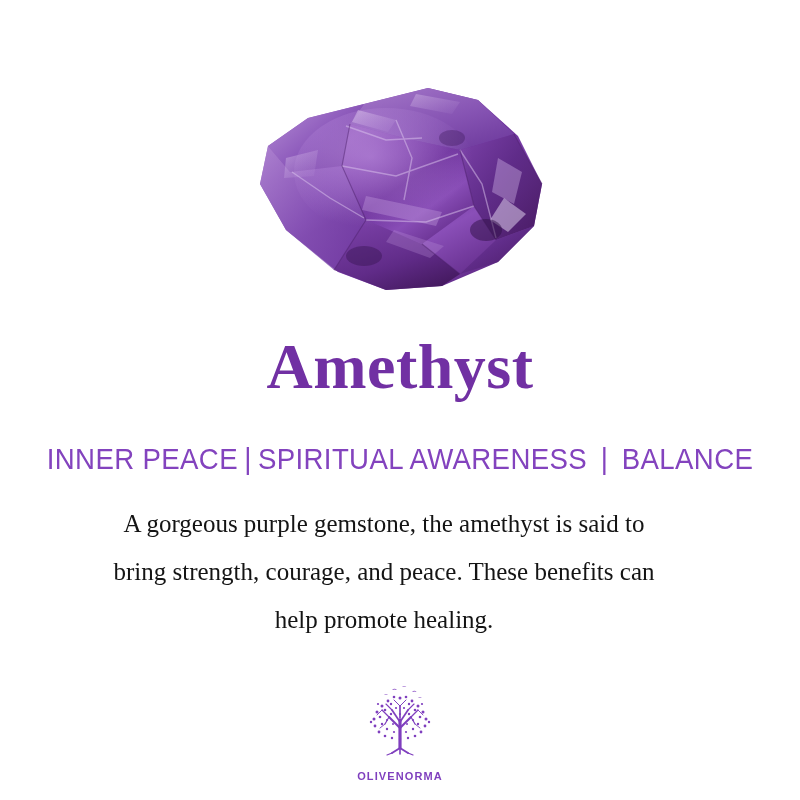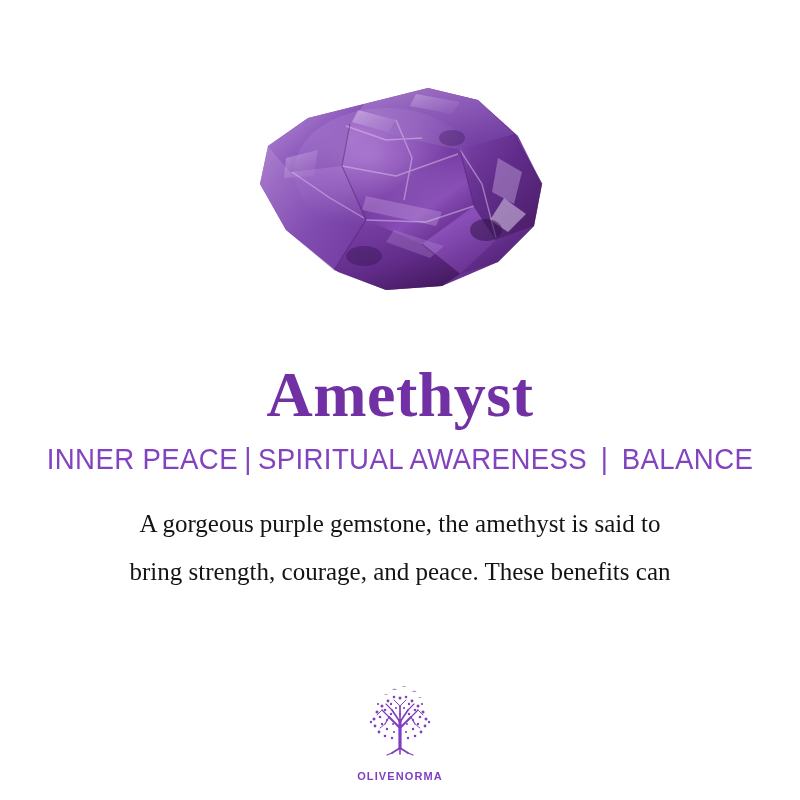--- a/index.html
+++ b/index.html
@@ -43,21 +43,20 @@
     top: 333px;
     left: 0;
     width: 800px;
     text-align: center;
     font-family: "Liberation Serif", serif;
     font-weight: bold;
     font-size: 64px;
     line-height: 1.05;
     letter-spacing: 0.5px;
     color: #7130A3;
-    margin-top: 28px;
   }
 
   
   .subtitle {
     position: absolute;
     top: 442px;
     left: 0;
     width: 800px;
     text-align: center;
     font-family: "Liberation Sans", sans-serif;
@@ -79,21 +78,21 @@
     display: inline-block;
     padding: 0 15px;
     color: #8343BE;
     font-weight: 300;
   }
 
   
   .desc {
     position: absolute;
     top: 500px;
-    left: 60px;
+    left: 44px;
     width: 680px;
     text-align: center;
     font-family: "Liberation Serif", serif;
     font-size: 25px;
     line-height: 48px;
     color: #141414;
   }
   .desc .line { display: block; }
 
   
@@ -213,20 +212,21 @@
 
   <div class="title">Amethyst</div>
 
   <div class="subtitle">
     <span class="kw">INNER PEACE</span><span class="sep-a">|</span><span class="kw">SPIRITUAL AWARENESS</span><span class="sep-b">|</span><span class="kw">BALANCE</span>
   </div>
 
   <div class="desc">
     <span class="line">A gorgeous purple gemstone, the amethyst is said to</span>
     <span class="line">bring strength, courage, and peace. These benefits can</span>
+    <span class="line">help promote healing.</span>
   </div>
 
   <div class="brand">
     <svg class="brand-mark" viewBox="0 0 84 74" xmlns="http://www.w3.org/2000/svg">
       <g fill="#7F3FBE">
         <path d="M34 6 q2.5-2.4 5 0 q-2.5-1-5 0 Z"></path>
         <path d="M44 3 q2.2-2.2 4.4 0 q-2.2-0.9-4.4 0 Z"></path>
         <path d="M54 8 q2.3-2.3 4.6 0 q-2.3-0.9-4.6 0 Z"></path>
         <path d="M26 11 q2-2 4 0 q-2-0.8-4 0 Z"></path>
         <path d="M60 14 q1.9-1.9 3.8 0 q-1.9-0.8-3.8 0 Z"></path>

